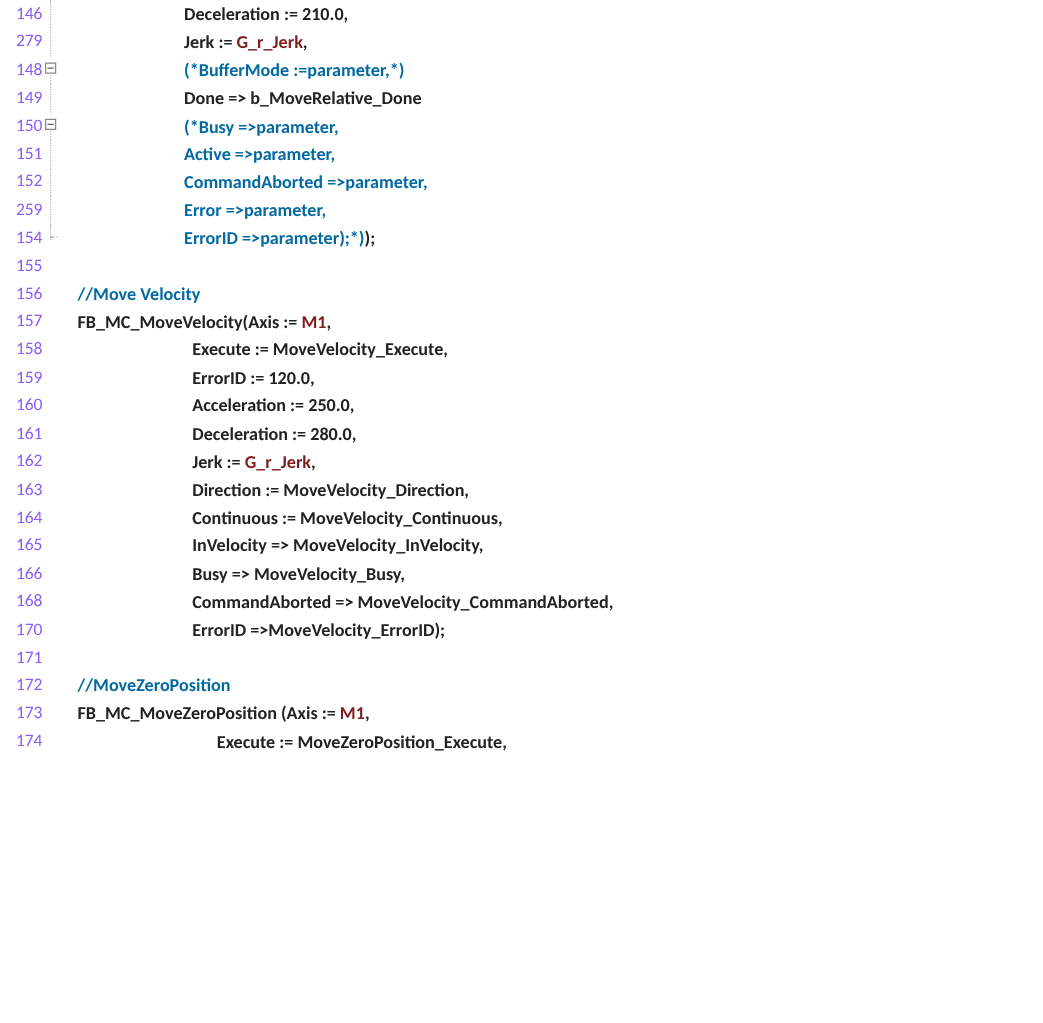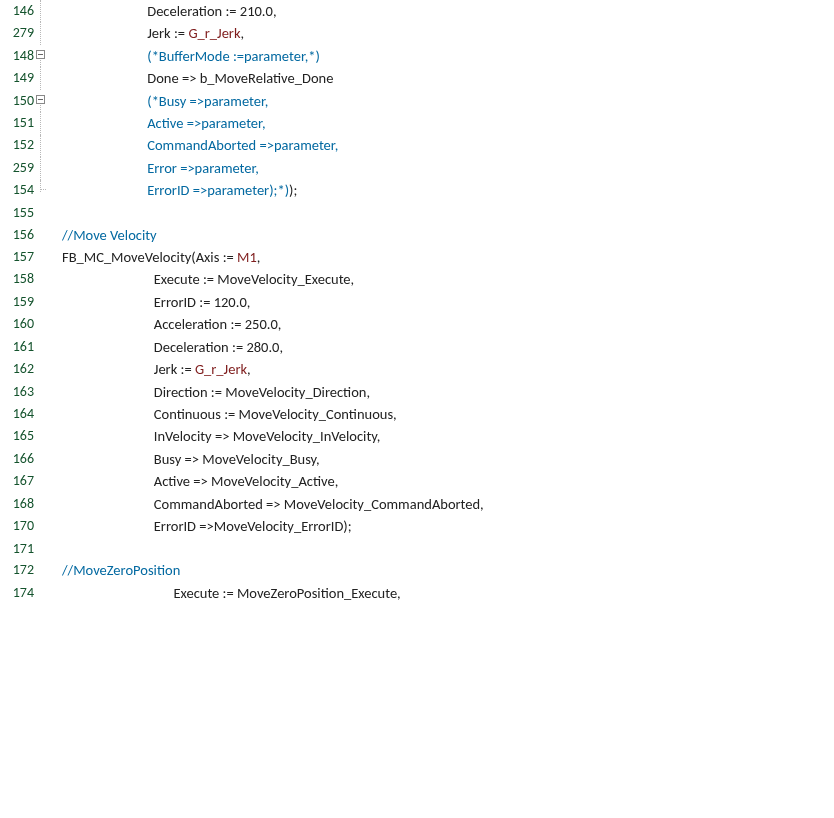--- a/index.html
+++ b/index.html
@@ -16,21 +16,21 @@
     width: 100%;
     border-collapse: collapse;
   }
   .row {
     display: table-row;
   }
   .gutter {
     display: table-cell;
     width: 34px;
     text-align: right;
-    color: #14532d;
+    color: #8b5cf6;
     padding: 1.8px 2px 1.8px 0;
     vertical-align: top;
     user-select: none;
     background: #ffffff;
     font-size: 14px;
     border-right: 0;
   }
   .fold {
     display: table-cell;
     width: 22px;
@@ -84,20 +84,21 @@
     top: 3px;
     border-top: 1px solid #666;
   }
   .code {
     display: table-cell;
     padding: 1.8px 0 1.8px 4px;
     white-space: pre;
     vertical-align: top;
     font-family: "Segoe UI", Calibri, sans-serif;
     position: relative;
+    font-weight: bold;
   }
   .tok-comment { color: #0369a1; }
   .tok-var     { color: #7f1d1d; }
   .tok-plain   { color: #222; }
 </style>
 </head>
 <body>
 
 <div class="editor" id="editor-root">
     <div class="row">
@@ -220,42 +221,42 @@
       <div class="gutter">165</div>
       <div class="fold"></div>
       <div class="code"><span class="tok-plain">                            InVelocity =&gt; MoveVelocity_InVelocity,</span></div>
     </div>
     <div class="row">
       <div class="gutter">166</div>
       <div class="fold"></div>
       <div class="code"><span class="tok-plain">                            Busy =&gt; MoveVelocity_Busy,</span></div>
     </div>
     <div class="row">
-      <div class="gutter">167</div>
-      <div class="fold"></div>
-      <div class="code"><span class="tok-plain">                            Active =&gt; MoveVelocity_Active,</span></div>
-    </div>
-    <div class="row">
       <div class="gutter">168</div>
       <div class="fold"></div>
       <div class="code"><span class="tok-plain">                            CommandAborted =&gt; MoveVelocity_CommandAborted,</span></div>
     </div>
     <div class="row">
       <div class="gutter">170</div>
       <div class="fold"></div>
       <div class="code"><span class="tok-plain">                            ErrorID =&gt;MoveVelocity_ErrorID);</span></div>
     </div>
     <div class="row">
       <div class="gutter">171</div>
       <div class="fold"></div>
       <div class="code"><span class="tok-plain"></span></div>
     </div>
     <div class="row">
       <div class="gutter">172</div>
       <div class="fold"></div>
       <div class="code"><span class="tok-plain"></span><span class="tok-comment">//MoveZeroPosition</span></div>
+    </div>
+    <div class="row">
+      <div class="gutter">173</div>
+      <div class="fold"></div>
+      <div class="code"><span class="tok-plain">FB_MC_MoveZeroPosition (Axis := </span><span class="tok-var">M1</span><span class="tok-plain">,</span></div>
     </div>
     <div class="row">
       <div class="gutter">174</div>
       <div class="fold"></div>
       <div class="code"><span class="tok-plain">                                  Execute := MoveZeroPosition_Execute,</span></div>
     </div>
   </div>
 
 </body></html>

